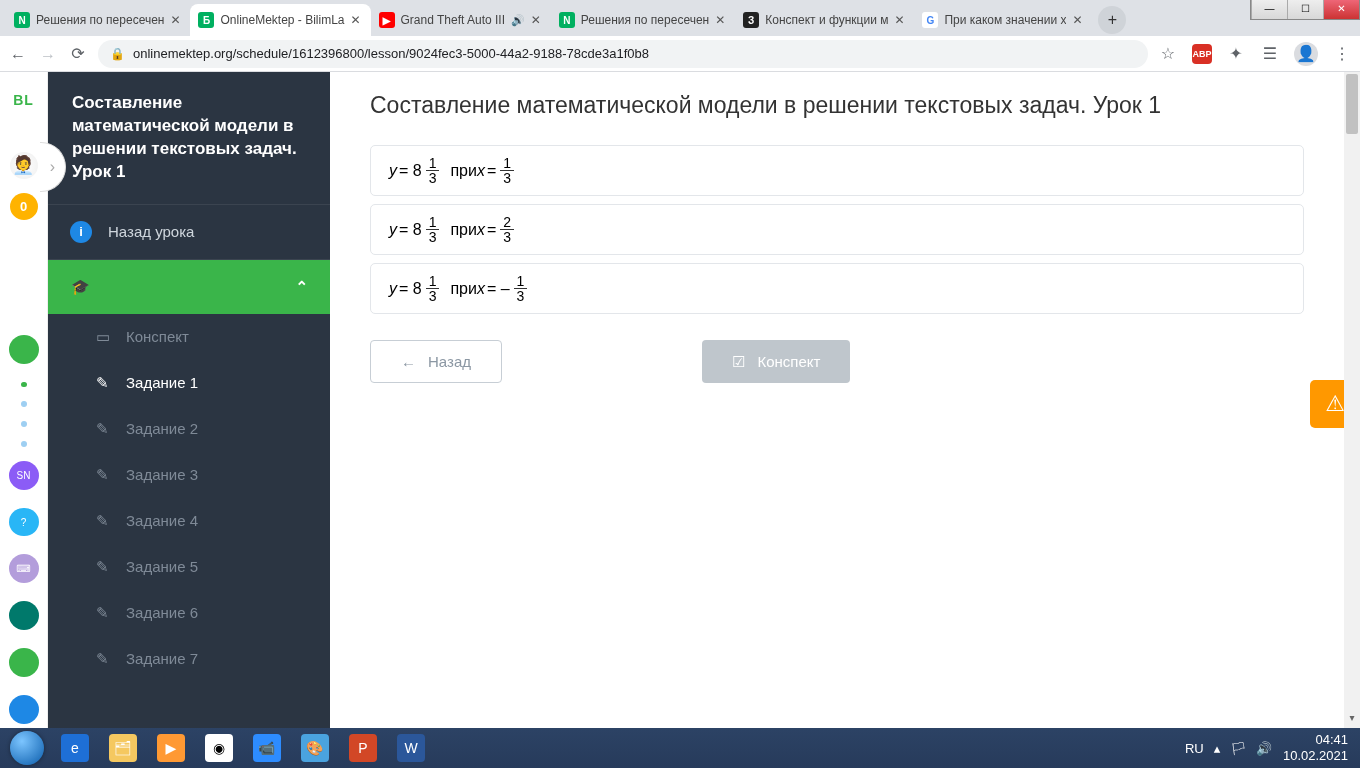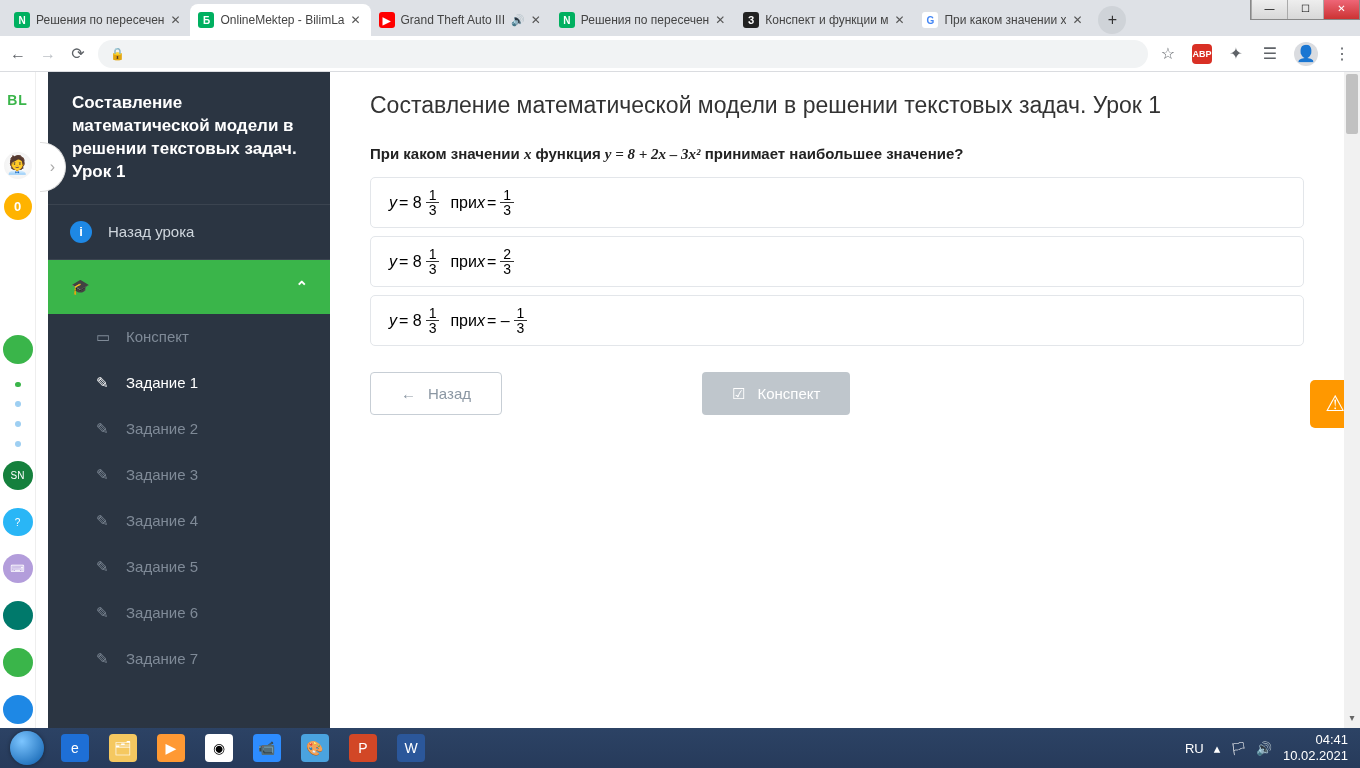--- a/index.html
+++ b/index.html
@@ -30,21 +30,21 @@
 .abp { width: 20px; height: 20px; background: #d93025; border-radius: 4px; color: #fff; font-size: 9px; font-weight: bold; display: flex; align-items: center; justify-content: center; }
 .avatar-circ { width: 24px; height: 24px; border-radius: 50%; background: #dadce0; display: flex; align-items: center; justify-content: center; color: #5f6368; }
 
 
 .page { position: absolute; top: 72px; left: 0; right: 0; bottom: 40px; display: flex; }
 .vscroll { position: absolute; right: 0; top: 72px; bottom: 40px; width: 16px; background: #f1f1f1; }
 .vscroll .thumb { position: absolute; left: 2px; right: 2px; top: 2px; height: 60px; background: #c1c1c1; border-radius: 2px; }
 .vscroll .arrow { position: absolute; left: 0; right: 0; height: 16px; text-align: center; font-size: 10px; color: #666; }
 
 
-.rail { width: 36px; background: #fff; border-right: 1px solid #eee; display: flex; flex-direction: column; align-items: center; padding-top: 20px; gap: 14px; }
+.rail { width: 48px; background: #fff; border-right: 1px solid #eee; display: flex; flex-direction: column; align-items: center; padding-top: 20px; gap: 14px; }
 .rail .bl { color: #3ab54a; font-weight: bold; font-size: 14px; letter-spacing: 1px; }
 .rail .usr { width: 28px; height: 28px; border-radius: 50%; background: radial-gradient(#fff,#eee); display:flex;align-items:center;justify-content:center;font-size:18px; margin-top: 30px;}
 .rail .badge0 { width: 28px; height: 28px; border-radius: 50%; background: #ffb300; color: #fff; display: flex; align-items: center; justify-content: center; font-size: 13px; font-weight: bold; }
 .rail .mini { width: 30px; height: 30px; border-radius: 50%; display: flex; align-items: center; justify-content: center; font-size: 10px; color: #fff; margin-bottom: 4px; }
 .rail .dot { width: 6px; height: 6px; border-radius: 50%; }
 
 
 .sidebar { width: 282px; background: #2b3542; color: #cfd6dd; display: flex; flex-direction: column; overflow: hidden; margin-left: 48px; }
 .sidebar .lesson-title { padding: 20px 24px; font-size: 17px; font-weight: 600; color: #fff; line-height: 1.35; }
 .sb-row { display: flex; align-items: center; gap: 16px; padding: 16px 22px; font-size: 15px; cursor: pointer; }
@@ -126,20 +126,21 @@
     </div>
     <div class="newtab">+</div>
   </div>
 
 <div class="addrbar">
   <div class="navicon">←</div>
   <div class="navicon disabled">→</div>
   <div class="navicon">⟳</div>
   <div class="omnibox">
     <span class="lock">🔒</span>
+    <span>onlinemektep.org/schedule/1612396800/lesson/9024fec3-5000-44a2-9188-78cde3a1f0b8</span>
   </div>
   <div class="right-icons">
     <div class="navicon">☆</div>
     <div class="abp">ABP</div>
     <div class="navicon">✦</div>
     <div class="navicon">☰</div>
     <div class="avatar-circ">👤</div>
     <div class="navicon">⋮</div>
   </div>
 </div>
@@ -149,21 +150,21 @@
   <div class="rail" style="position:absolute;left:0;top:0;bottom:0;">
     <div class="bl">BL</div>
     <div class="usr">🧑‍💼</div>
     <div class="badge0">0</div>
     <div style="height:90px"></div>
     <div class="mini" style="background:#3ab54a"></div>
     <div class="dot" style="background:#3ab54a"></div>
     <div class="dot" style="background:#9ecff2;width:6px;height:6px;border-radius:50%;border:1px solid #9ecff2"></div>
     <div class="dot" style="background:#9ecff2"></div>
     <div class="dot" style="background:#9ecff2"></div>
-    <div class="mini" style="background:#15803d">SN</div>
+    <div class="mini" style="background:#8b5cf6">SN</div>
     <div class="mini" style="background:#29b6f6">?</div>
     <div class="mini" style="background:#b39ddb">⌨</div>
     <div class="mini" style="background:#00796b"></div>
     <div class="mini" style="background:#3ab54a"></div>
     <div class="mini" style="background:#1e88e5"></div>
   </div>
   <div class="chev" style="position:absolute;left:40px;top:70px;width:26px;height:50px;border:1px solid #ddd;border-left:none;border-radius:0 26px 26px 0;background:#fff;display:flex;align-items:center;justify-content:center;color:#aaa;">›</div>
 
   <div class="sidebar">
     <div class="lesson-title">Составление математической модели в решении текстовых задач. Урок 1</div>
@@ -208,23 +209,20 @@
         </div>
         <div class="sb-sub">
           <span class="icn">✎</span>
           <span>Задание 7</span>
         </div>
       </div>
   </div>
 
   <div class="main">
     <h1>Составление математической модели в решении текстовых задач. Урок 1</h1>
-    <div class="question">
-      <span>При каком значении </span><span class="mathi">x</span><span> функция </span><span class="mathi">y = 8 + 2x – 3x²</span><span> принимает наибольшее значение?</span>
-    </div>
     <div id="answers">
         <div class="answer">
           <span class="seg"><i>y</i> = 8<span class="frac">
               <span class="n">1</span>
               <span class="d">3</span>
             </span></span>
           <span style="font-family:Segoe UI,Arial">&nbsp; при </span>
           <span class="seg"><i>x</i> = <span class="frac">
               <span class="n">1</span>
               <span class="d">3</span>

